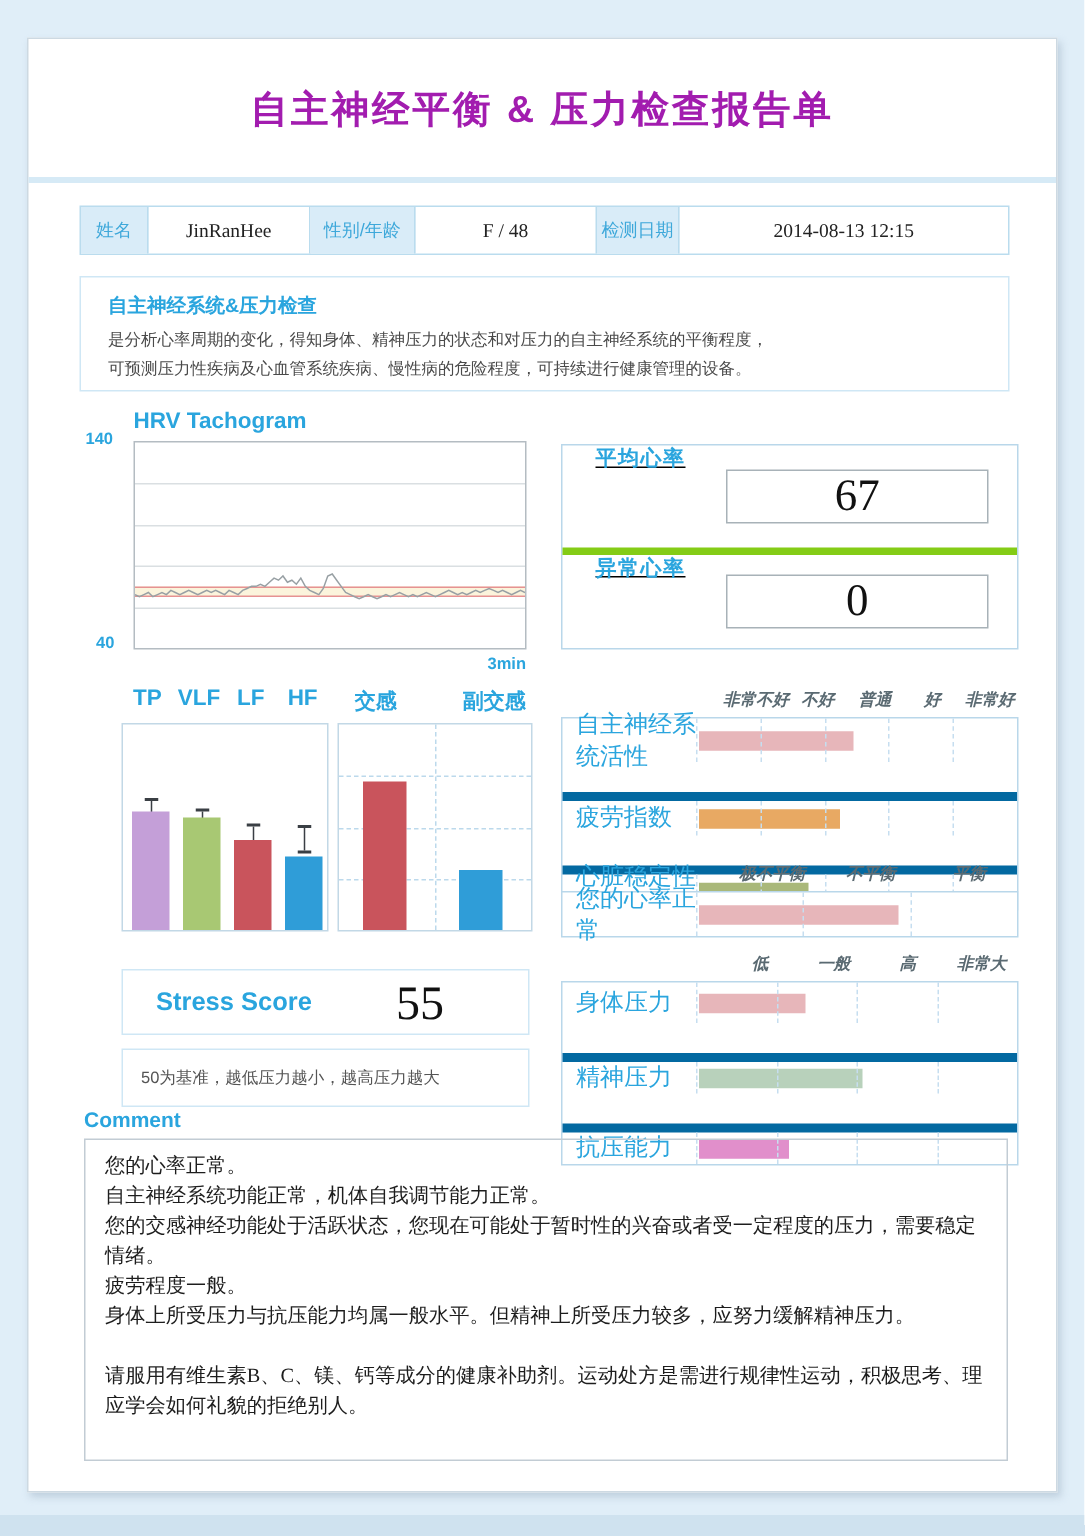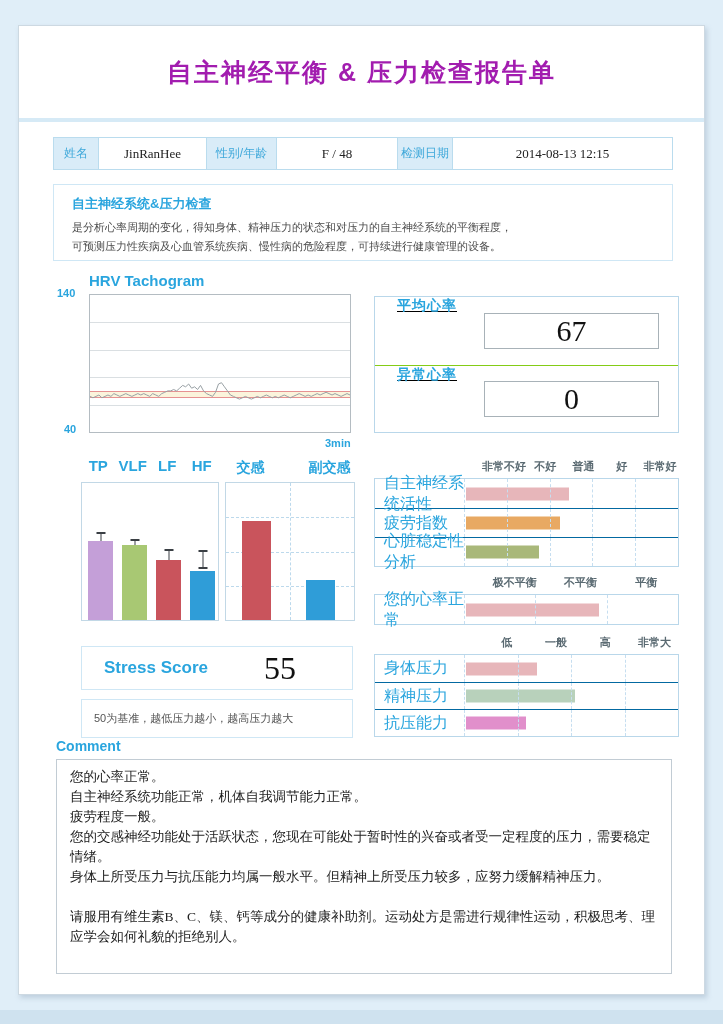--- a/index.html
+++ b/index.html
@@ -39,21 +39,21 @@
   .tband { position:absolute; left:0; right:0; background:#fbf4dc;
            border-top:1px solid #e69292; border-bottom:1px solid #e69292; }
   .tacho svg { position:absolute; left:0; top:0; width:100%; height:100%; }
   .ymax { position:absolute; left:38px; top:261px; font-size:11px; font-weight:bold; color:#2aa5de; }
   .ymin { position:absolute; left:45px; top:397px; font-size:11px; font-weight:bold; color:#2aa5de; }
   .xlabel { position:absolute; left:306px; top:411px; font-size:11px; font-weight:bold; color:#2aa5de; }
 
   
   .hr-panel { position:absolute; left:355px; top:270px; width:305px; height:137px; border:1px solid #b9d7ea; }
   .hr-row { position:relative; height:50%; display:flex; align-items:flex-start;text-decoration:underline; }
-  .hr-row + .hr-row { border-top:1px solid #84cc16; }
+  .hr-row + .hr-row { border-top:5px solid #84cc16; }
   .hr-label { margin-left:22px; color:#2aa5de; font-size:14px; font-weight:bold; letter-spacing:1px; }
   .hr-value { position:absolute; left:109px; width:175px; height:36px; top:50%; transform:translateY(-50%);
               border:1px solid #a8b2b8; display:flex; align-items:center; justify-content:center;
               font-family:"Liberation Serif","DejaVu Serif",serif; font-size:30px; color:#111; }
 
   
   .spec-labels { position:absolute; left:62px; top:431px; width:138px; display:flex; }
   .spec-label { flex:1; text-align:center; color:#2aa5de; font-weight:bold; font-size:15px; }
   .chart1 { position:absolute; left:62px; top:456px; width:138px; height:139px;
             border:1px solid #c2d8e6; background:#fff; }
@@ -70,26 +70,26 @@
             border:1px solid #c2d8e6; background:#fff; }
   .hline { position:absolute; left:0; right:0; border-top:1px dashed #bcd9ec; }
   .h25{top:25%}.h50{top:50%}.h75{top:75%}
   .vmid { position:absolute; top:0; bottom:0; left:50%; border-left:1px dashed #bcd9ec; }
   .bar2 { position:absolute; bottom:0; width:29px; }
   .b2a{left:16px}.b2b{left:80px}
 
   
   .rsec { position:absolute; left:355px; width:305px; }
   #rsecA{top:433px}#rsecB{top:549px}#rsecC{top:609px}
-  .rhead { margin-left:108px; display:flex; height:15px; }
+  .rhead { margin-left:108px; display:flex; height:15px;font-style:italic; }
   .rhcol { flex:1; text-align:center; font-size:11px; font-weight:bold; color:#5a6a72; white-space:nowrap; }
   .rbox { border:1px solid #b9d7ea; margin-top:4px; background:#fff; }
   .rrow { display:flex; height:29px; }
   #rsecC .rrow { height:27px; }
-  .rrow + .rrow { border-top:1px solid #0369a1; }
+  .rrow + .rrow { border-top:6px solid #0369a1;margin-top:20px; }
   .rlabel { width:89px; display:flex; align-items:center; padding-left:9px; color:#2aa5de; font-size:16px; }
   .rgrid { flex:1; position:relative; }
   .rbar { position:absolute; left:2px; top:50%; transform:translateY(-50%); height:13px; }
   .vline { position:absolute; top:0; bottom:0; border-left:1px dashed #c6def0; }
 
   
   .stress-box { position:absolute; left:62px; top:620px; width:272px; height:44px;
                 border:1px solid #cfe7f5; display:flex; align-items:center; }
   .stress-label { margin-left:22px; font-size:17px; font-weight:bold; color:#2aa5de; }
   .stress-value { flex:1; text-align:center; font-family:"Liberation Serif","DejaVu Serif",serif;
@@ -304,22 +304,22 @@
     <div class="stress-box">
       <span class="stress-label">Stress Score</span>
       <span class="stress-value">55</span>
     </div>
     <div class="stress-note">50为基准，越低压力越小，越高压力越大</div>
 
     <div class="comment-title">Comment</div>
     <div class="comment-box">
         <div class="cmt-p">您的心率正常。</div>
         <div class="cmt-p">自主神经系统功能正常，机体自我调节能力正常。</div>
+        <div class="cmt-p">您的交感神经功能处于活跃状态，您现在可能处于暂时性的兴奋或者受一定程度的压力，需要稳定情绪。</div>
         <div class="cmt-p">疲劳程度一般。</div>
-        <div class="cmt-p">您的交感神经功能处于活跃状态，您现在可能处于暂时性的兴奋或者受一定程度的压力，需要稳定情绪。</div>
         <div class="cmt-p">身体上所受压力与抗压能力均属一般水平。但精神上所受压力较多，应努力缓解精神压力。</div>
         <div class="cmt-p"></div>
         <div class="cmt-p">请服用有维生素B、C、镁、钙等成分的健康补助剂。运动处方是需进行规律性运动，积极思考、理应学会如何礼貌的拒绝别人。</div>
       </div>
 
   </div>
   <div class="footer-strip"></div>
 </div>
 
 </body></html>

